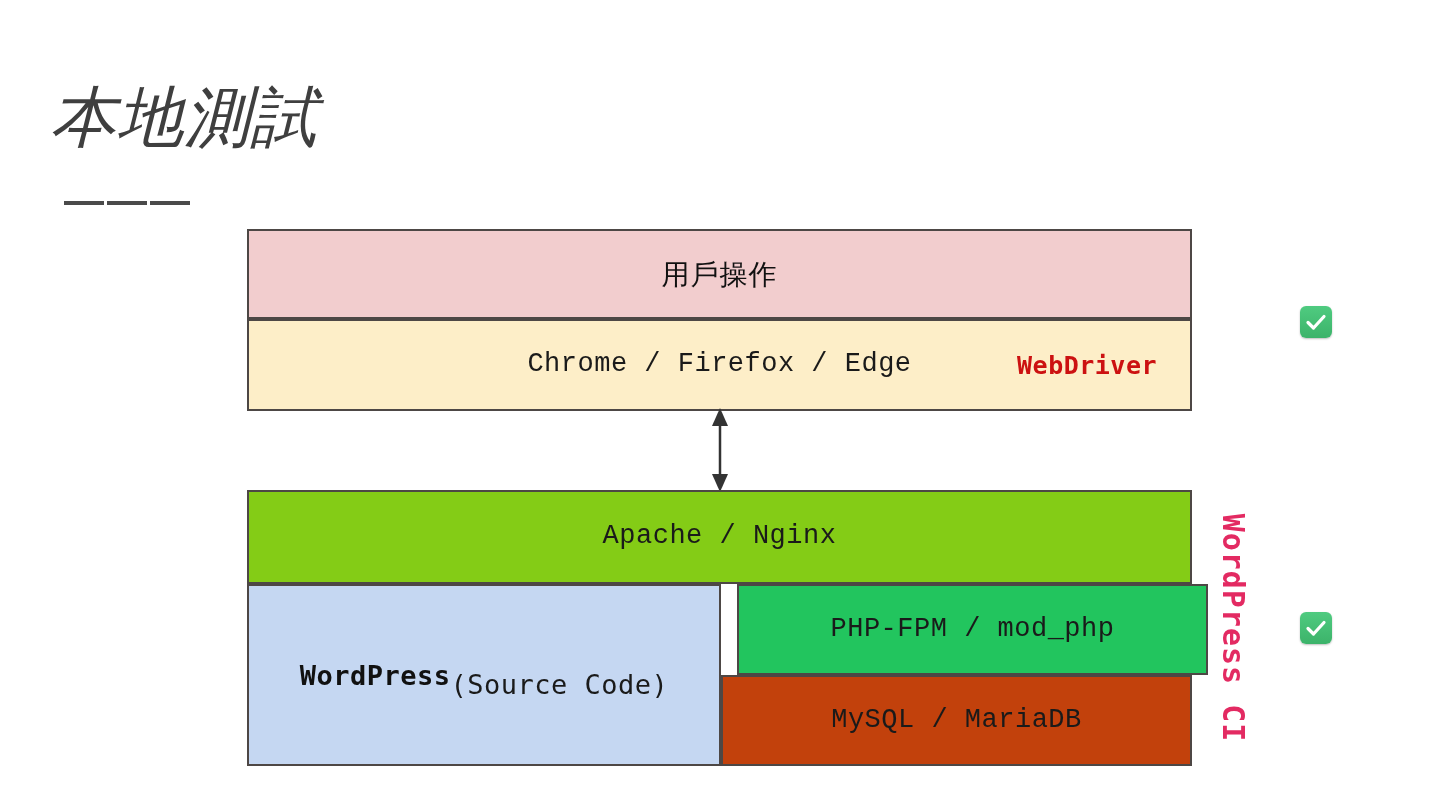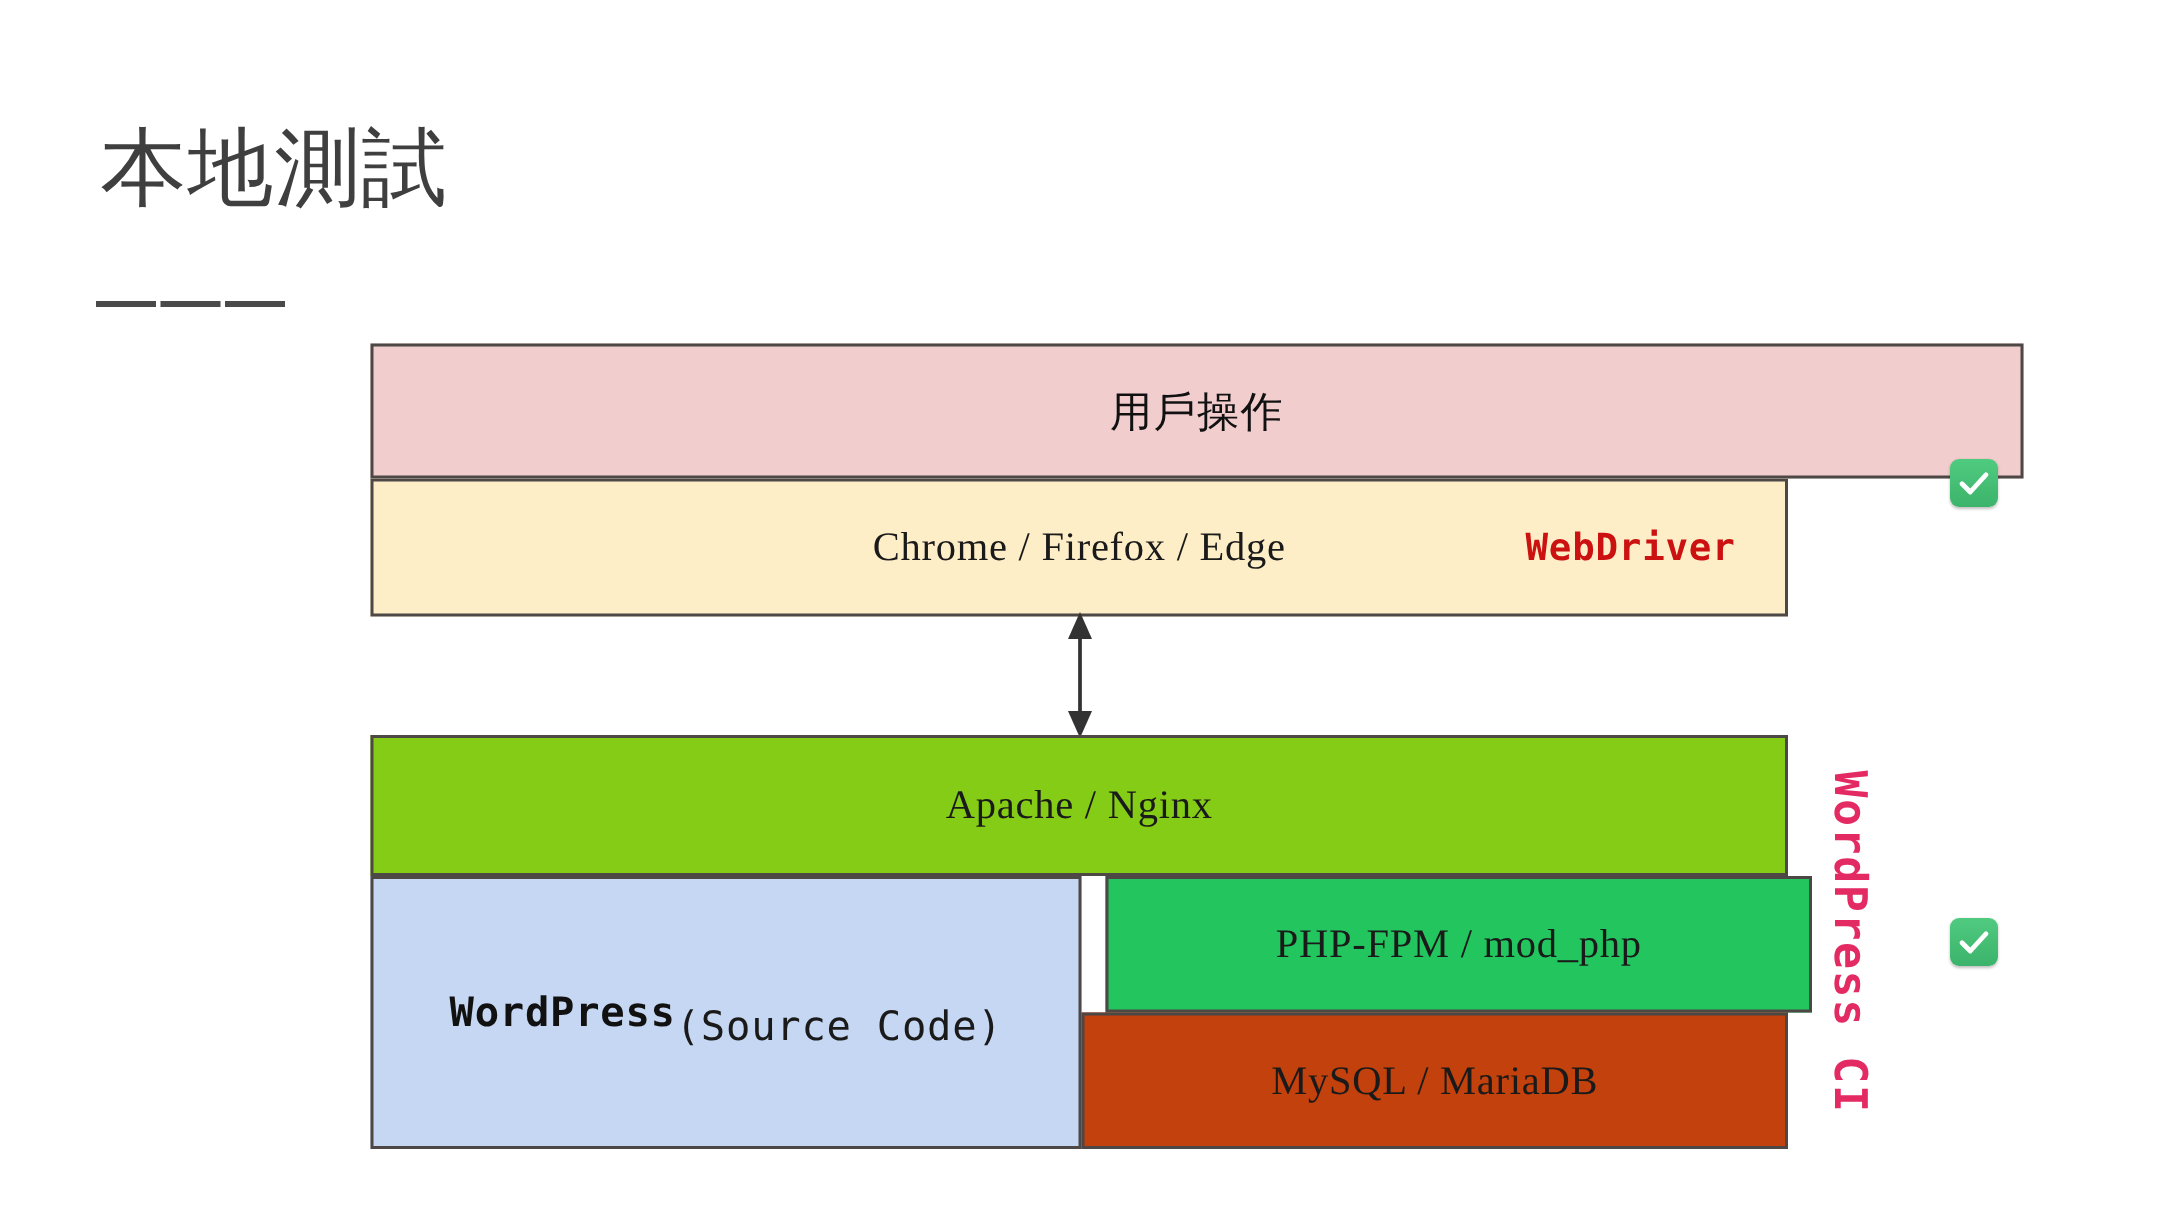--- a/index.html
+++ b/index.html
@@ -12,28 +12,29 @@
     height: 810px;
     position: relative;
     overflow: hidden;
     font-family: "Liberation Sans", sans-serif;
     -webkit-font-smoothing: antialiased;
   }
 
   
   #slide-title {
     position: absolute;
-    left: 67px;
+    left: 50px;
     top: 82px;
     font-family: "Liberation Serif", "DejaVu Serif", serif;
-    font-size: 57px;
+    font-size: 66px;
     line-height: 1.1;
     color: #3f3f3f;
     letter-spacing: 1px;
     white-space: nowrap;
+    font-style: italic;
   }
   #title-rule {
     position: absolute;
     left: 64px;
     top: 180px;
     font-family: "Liberation Sans", sans-serif;
     font-size: 40px;
     font-weight: 700;
     letter-spacing: 3px;
     color: #4a4a4a;
@@ -42,21 +43,21 @@
   }
   .boxrow {
     position: absolute;
     box-sizing: border-box;
     border: 2px solid #4d4745;
     display: flex;
     align-items: center;
     justify-content: center;
   }
   .center-label {
-    font-family: Liberation Serif, serif;
+    font-family: Liberation Mono, monospace;
     font-size: 27px;
     color: #1a1a1a;
     letter-spacing: 0.5px;
     text-align: center;
     line-height: 1.25;
     white-space: pre-line;
   }
   .tech-label {
     position: absolute;
     right: 33px;
@@ -71,21 +72,21 @@
   }
   .cjk {
     font-family: "DejaVu Sans", "Liberation Sans", sans-serif;
     font-size: 28px;
     color: #111111;
     letter-spacing: 1px;
   }
 
   
   #box-user-action {
-    left: 247px; top: 229px; width: 1102px; height: 90px;
+    left: 247px; top: 229px; width: 945px; height: 90px;
     background: #f2cdce;
   }
   #box-browsers {
     left: 247px; top: 319px; width: 945px; height: 92px;
     background: #fdeec8;
   }
   #box-webserver {
     left: 247px; top: 490px; width: 945px; height: 94px;
     background: #84cc16;
   }

